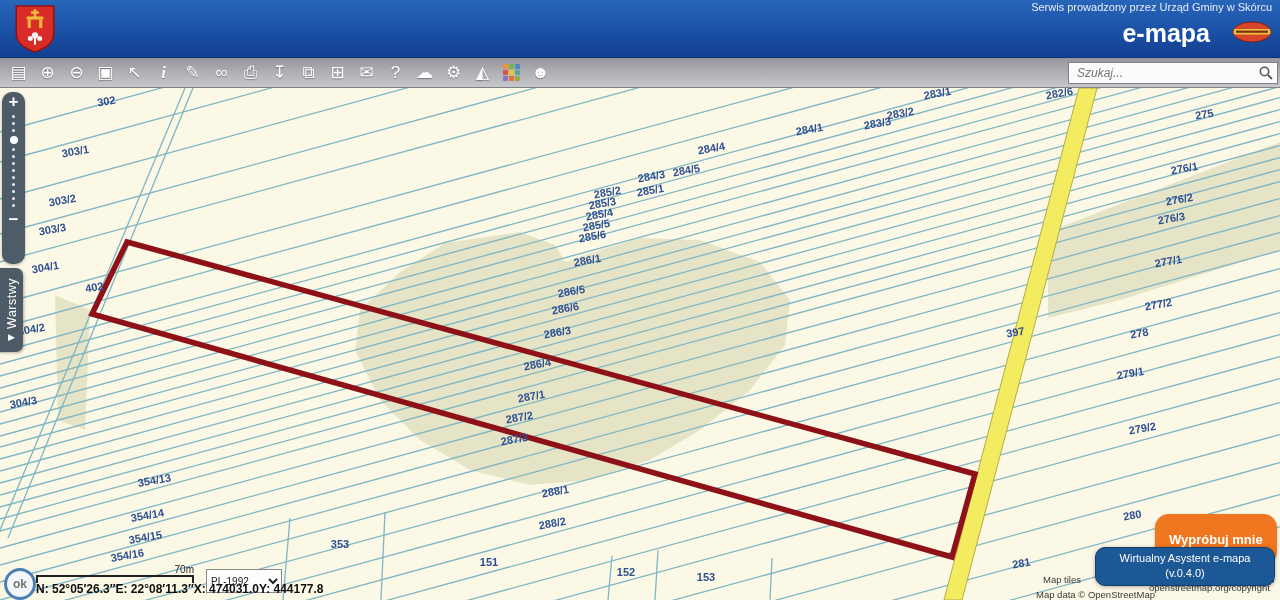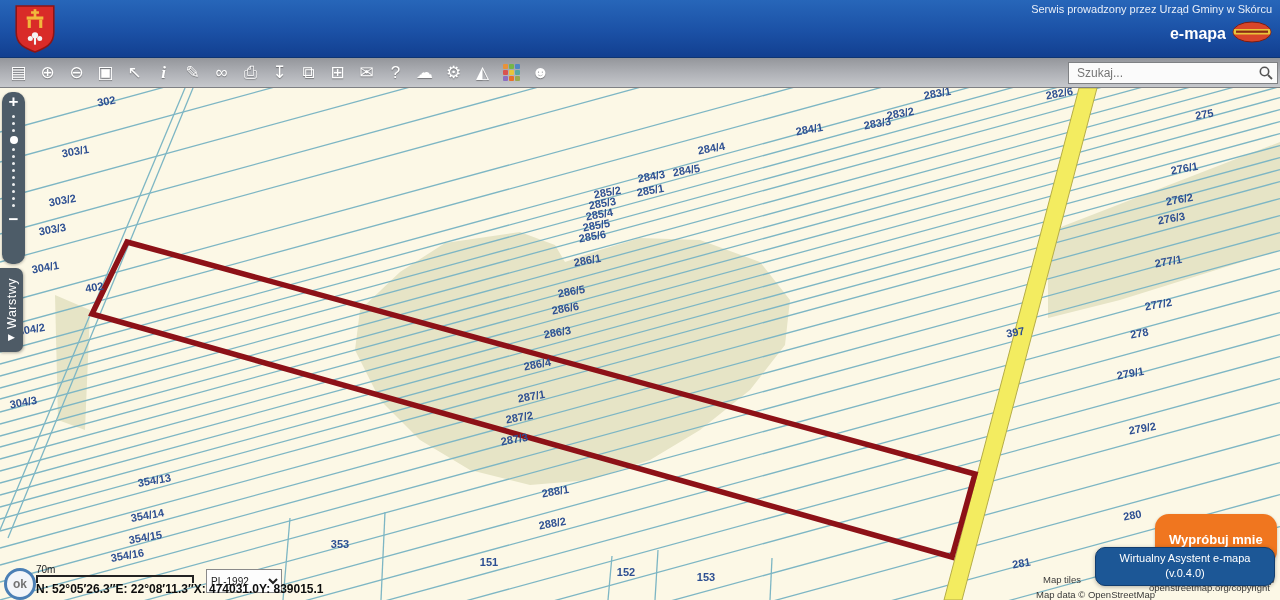--- a/index.html
+++ b/index.html
@@ -15,41 +15,41 @@
     border-bottom:1px solid #0e3573;
     display:flex;align-items:center;box-sizing:border-box;
   }
   .crest{margin:4px 10px 0 14px;}
   .titles{display:flex;flex-direction:column;justify-content:center;}
   .title-main{color:#ffffff;font-size:20px;font-weight:bold;letter-spacing:.2px;}
   .title-sub{color:#cfe0f5;font-size:12.5px;font-weight:bold;margin-top:2px;}
   .hright{margin-left:auto;display:flex;flex-direction:column;align-items:flex-end;padding-right:8px;text-align:right;}
   .service-note{color:#e8eef8;font-size:11px;margin-top:-8px;}
   .brand-row{display:flex;align-items:center;margin-top:6px;}
-  .brand-name{color:#ffffff;font-size:16px;font-weight:bold;margin-right:6px;}
+  .brand-name{color:#ffffff;font-size:25px;font-weight:bold;margin-right:22px;}
   
   .toolbar{
     position:absolute;left:0;top:58px;width:1280px;height:30px;
     background:linear-gradient(180deg,#94969b 0%,#aeb0b5 50%,#c6c8cc 100%);
     border-bottom:1px solid #7e8084;
     display:flex;align-items:center;box-sizing:border-box;
   }
   .tools{display:flex;align-items:center;padding-left:4px;}
   .tool-btn{
     width:29px;text-align:center;font-size:17px;line-height:28px;color:#ffffff;
     text-shadow:0 1px 1px rgba(0,0,0,.35);cursor:pointer;user-select:none;
   }
   .tool-btn.italic{font-style:italic;font-family:"Liberation Serif",serif;font-weight:bold;}
   .tool-btn.grid-btn{display:inline-grid;grid-template-columns:repeat(3,5px);grid-gap:1px;
     width:auto;padding:0 6px;line-height:normal;}
   .tool-btn.grid-btn i{width:5px;height:5px;display:block;border-radius:1px;}
   .searchwrap{margin-left:auto;position:relative;margin-right:2px;}
   .searchwrap input{
     width:178px;height:20px;border:1px solid #7f8184;background:#fbfbfb;
-    font-size:12px;color:#555;padding:0 22px 0 8px;outline:none;
+    font-size:12px;font-style:italic;color:#555;padding:0 22px 0 8px;outline:none;
   }
   .searchwrap svg{position:absolute;right:5px;top:4px;}
   
   .map{position:absolute;left:0;top:88px;width:1280px;height:512px;background:var(--bg,#fcf8e6);}
   .bline{stroke:var(--line,#7db6c4);stroke-width:1.3;fill:none;}
   .lu{fill:var(--landuse,#e6e4c6);}
   .road{fill:var(--road_fill,#f3ec60);stroke:var(--road_edge,#b5ac48);stroke-width:1;}
   .sel{fill:none;stroke:var(--selection,#8d1117);stroke-width:5.5;}
   .parcel-label{font-family:"Liberation Sans",sans-serif;font-size:11px;font-weight:bold;
     fill:var(--label,#2d4f92);text-anchor:middle;}
@@ -72,21 +72,21 @@
   }
   .layers-tab .vtext{writing-mode:vertical-rl;transform:rotate(180deg);font-size:12.5px;letter-spacing:.5px;}
   .layers-tab .arr{font-size:9px;margin-top:4px;}
   
   .ok-btn{
     position:absolute;left:4px;top:480px;width:26px;height:26px;border-radius:50%;
     background:#f2f5f9;border:3px solid #4a7fb5;color:#737373;font-size:12px;font-weight:bold;
     display:flex;align-items:center;justify-content:center;cursor:pointer;
   }
   .scalebar{position:absolute;left:36px;top:477px;width:158px;}
-  .scale-label{text-align:left;font-size:10px;color:#222;line-height:10px;}
+  .scale-label{text-align:right;font-size:10px;color:#222;line-height:10px;}
   .scale-line{height:6px;border-top:2px solid #222;border-left:2px solid #222;border-right:2px solid #222;}
   .crs-select{
     position:absolute;left:206px;top:481px;width:76px;height:24px;
     font-size:10px;font-family:"Liberation Sans",sans-serif;color:#222;
     background:#fdfdfd;border:1px solid #8a8a8a;
   }
   .coords{
     position:absolute;left:36px;top:494px;display:flex;gap:0;
     font-size:12px;font-weight:bold;color:#0d0d0d;white-space:nowrap;
   }
@@ -337,21 +337,21 @@
     <div class="scale-label">70m</div>
     <div class="scale-line"></div>
   </div>
   <select class="crs-select">
     <option>PL-1992</option>
   </select>
   <div class="coords">
     <span>N: 52°05′26.3″</span>
     <span>E: 22°08′11.3″</span>
     <span>X: 474031.0</span>
-    <span>Y: 839015.1</span>
+    <span>Y: 444177.8</span>
   </div>
 
   
   <span class="attr" style="left:1043px;top:486px;">Map tiles</span>
   <span class="attr" style="left:1256px;top:486px;">Map</span>
   <span class="attr" style="left:1149px;top:494px;text-align:right;">openstreetmap.org/copyright</span>
   <span class="attr" style="left:1036px;top:501px;">Map data © OpenStreetMap</span>
 
   
   <div class="try-bubble">Wypróbuj mnie</div>

